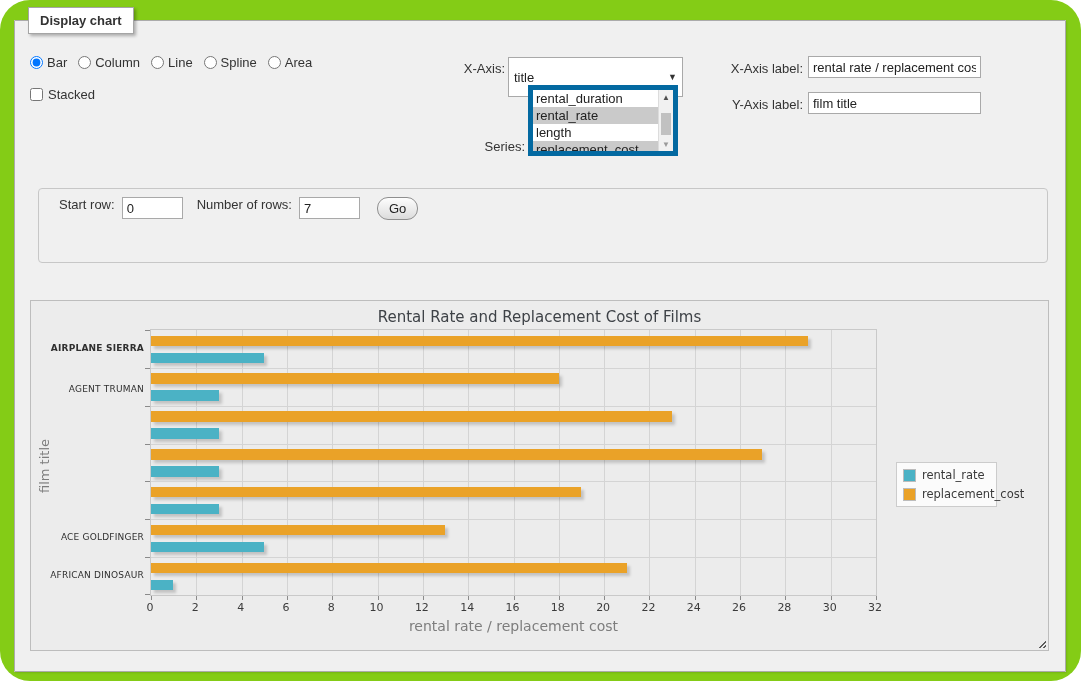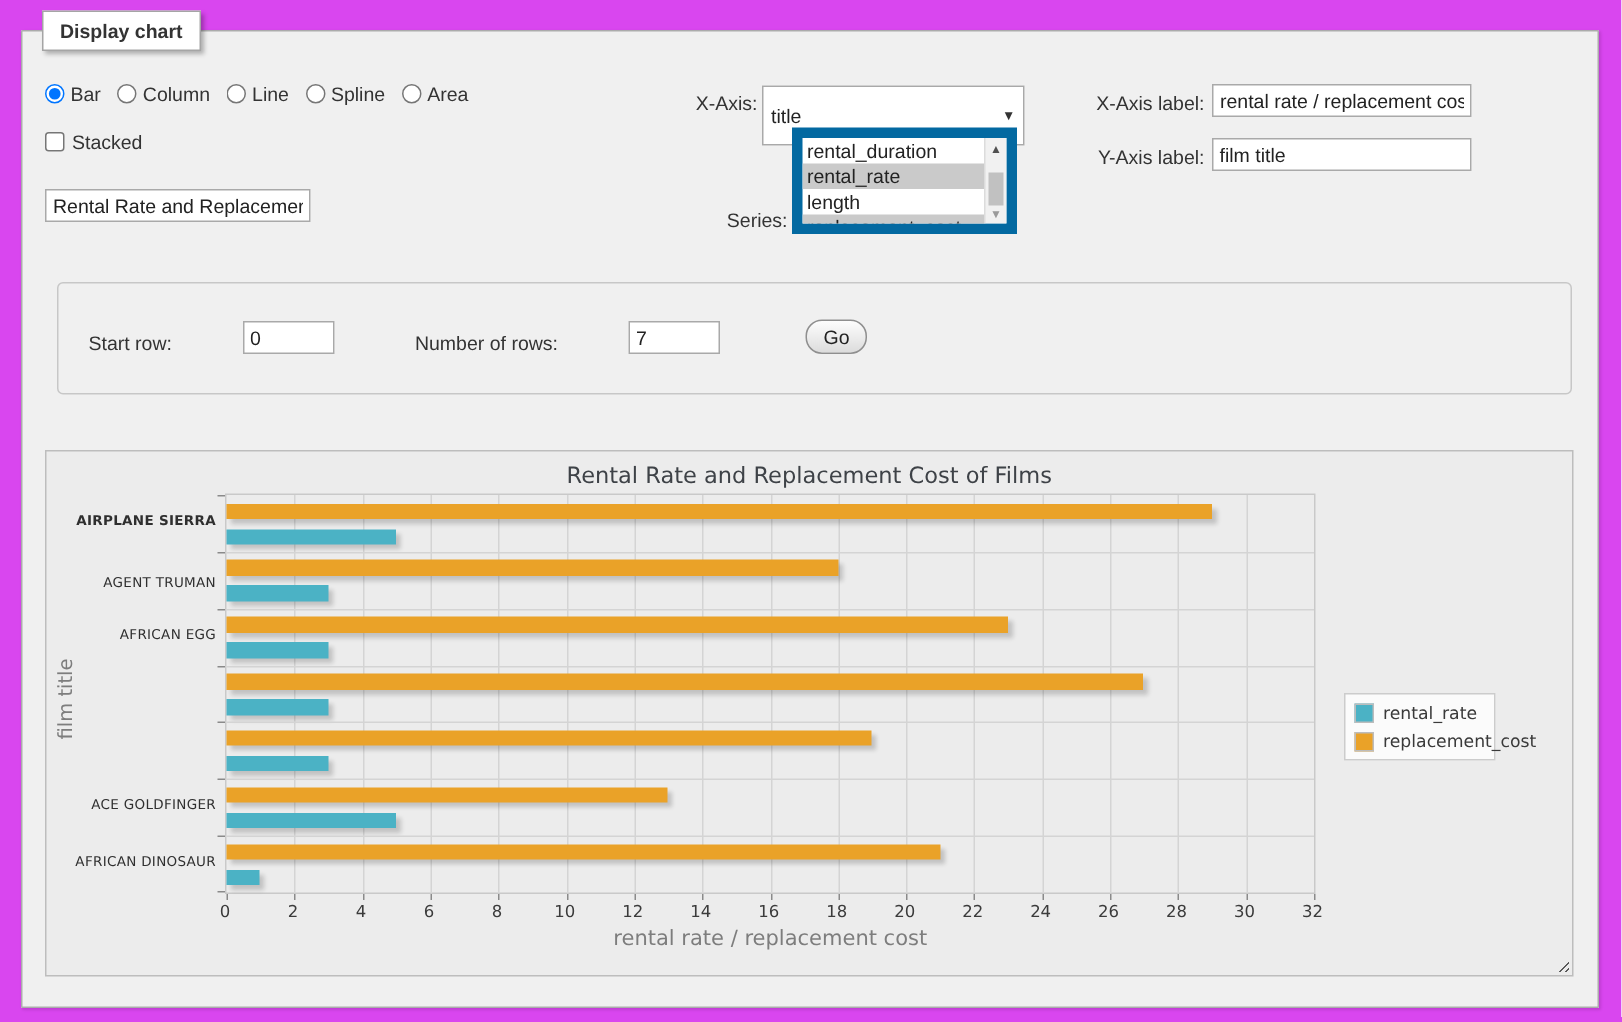--- a/index.html
+++ b/index.html
@@ -1,18 +1,18 @@
 <!DOCTYPE html>
 <html><head>
 <meta charset="utf-8">
 <style>
   * { box-sizing: border-box; margin: 0; padding: 0; }
   html,body { background:#fff; }
   body { font-family: "Liberation Sans", sans-serif; font-size: 13px; color:#333; }
-  .page { position: relative; width: 1081px; height: 681px; background:#d946ef; overflow: hidden; }
+  .page { position: relative; width: 1081px; height: 681px; background:#84cc16; overflow: hidden; border-radius: 30px; }
 
   
   fieldset.frame {
     position:absolute; left:14px; top:7px; width:1052px; height:665px;
     background:#f0f0f0; border:1px solid #ababab; border-radius:1px;
     box-shadow: 1px 1px 2px rgba(0,0,0,0.12);
   }
   fieldset.frame legend {
     margin-left:13px; padding:5px 11px; background:#fff;
     border:1px solid #a5a5a5; box-shadow:2px 2px 3px rgba(0,0,0,0.28);
@@ -41,35 +41,35 @@
   .select-box {
     left:508px; top:57px; width:175px; height:40px; background:#fff;
     border:1px solid #a9a9a9; display:flex; align-items:center; padding:0 5px;
     color:#222;
   }
   .select-box .sel-text { flex:1; }
   .select-box .arrow { font-size:9px; color:#333; }
 
   .listbox {
     left:528px; top:85px; width:150px; height:71px; background:#fff;
-    border:7px solid #0369a1; display:flex; overflow:hidden;
+    border:5px solid #0369a1; display:flex; overflow:hidden;
   }
   .listbox .opts { flex:1; }
   .list-item { height:17px; line-height:17px; padding:0 3px; white-space:nowrap; color:#222; }
   .list-item.sel { background:#cacaca; }
   .scrollbar { width:15px; background:#f1f1f1; border-left:1px solid #dcdcdc; position:relative; }
   .scroll-btn { height:14px; display:flex; align-items:center; justify-content:center; font-size:8px; color:#505050; }
   .scroll-btn.down { position:absolute; bottom:0; left:0; right:0; color:#9a9a9a; }
   .scroll-thumb { position:absolute; left:2px; right:2px; top:23px; height:22px; background:#c1c1c1; }
 
   .rows-panel {
     left:38px; top:188px; width:1010px; height:75px;
     border:1px solid #c7c7c7; border-radius:4px;
   }
-  .rows-inner { position:absolute; left:20px; top:24px; display:flex; align-items:flex-end;gap:40px; }
+  .rows-inner { position:absolute; left:20px; top:8px; display:flex; align-items:flex-start; }
   .rows-inner .gap1 { margin-left:7px; } .rows-inner .gap2 { margin-left:14px; }
   .small-input { width:61px; }
   .go-button {
     margin-left:17px; padding:3px 11px; font-size:13px; color:#222;
     font-family:"Liberation Sans",sans-serif;
     border:1px solid #8f8f8f; border-radius:11px;
     background:linear-gradient(#fdfdfd,#dcdcdc);
   }
 
   
@@ -153,21 +153,20 @@
         <input type="radio" name="ctype" style="">
         <span>Area</span>
       </label>
     </div>
 
   <label class="abs checkbox-row">
     <input type="checkbox" style="">
     <span>Stacked</span>
   </label>
 
-  <input class="abs txt title-input" value="Rental Rate and Replacemer" style="">
 
   <span class="abs form-label lbl-xaxis">X-Axis:</span>
   <div class="abs select-box">
     <span class="sel-text">title</span>
     <span class="arrow">▼</span>
   </div>
 
   <span class="abs form-label lbl-series">Series:</span>
   <div class="abs listbox">
     <div class="opts">
@@ -197,21 +196,20 @@
       <button class="go-button">Go</button>
     </div>
   </div>
 
   <div class="abs chart-box">
     <div class="chart-title">Rental Rate and Replacement Cost of Films</div>
     <div class="y-axis-label">film title</div>
     <div class="y-category-labels">
         <div class="cat-label" style="top: 0px; height: 37.8571px; font-weight: bold;">AIRPLANE SIERRA</div>
         <div class="cat-label" style="top: 41px; height: 37.8571px;">AGENT TRUMAN</div>
-        <div class="cat-label" style="top: 75.7143px; height: 37.8571px;">AFRICAN EGG</div>
         <div class="cat-label" style="top: 189.286px; height: 37.8571px;">ACE GOLDFINGER</div>
         <div class="cat-label" style="top: 227.143px; height: 37.8571px;">AFRICAN DINOSAUR</div>
       </div>
     <div class="plot-area">
         <div class="tickmark" style="left: 0px;"></div>
         <div class="gridline-v" style="left: 45.3125px;"></div>
         <div class="tickmark" style="left: 45.3125px;"></div>
         <div class="gridline-v" style="left: 90.625px;"></div>
         <div class="tickmark" style="left: 90.625px;"></div>
         <div class="gridline-v" style="left: 135.938px;"></div>

